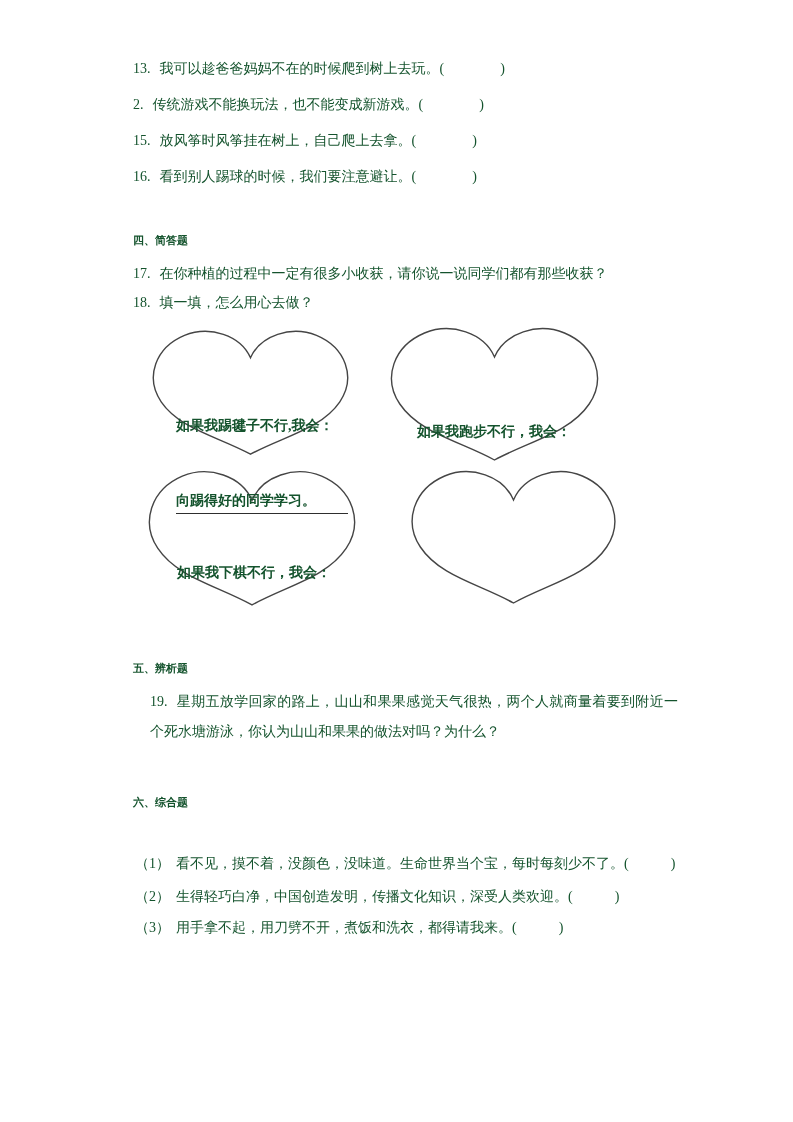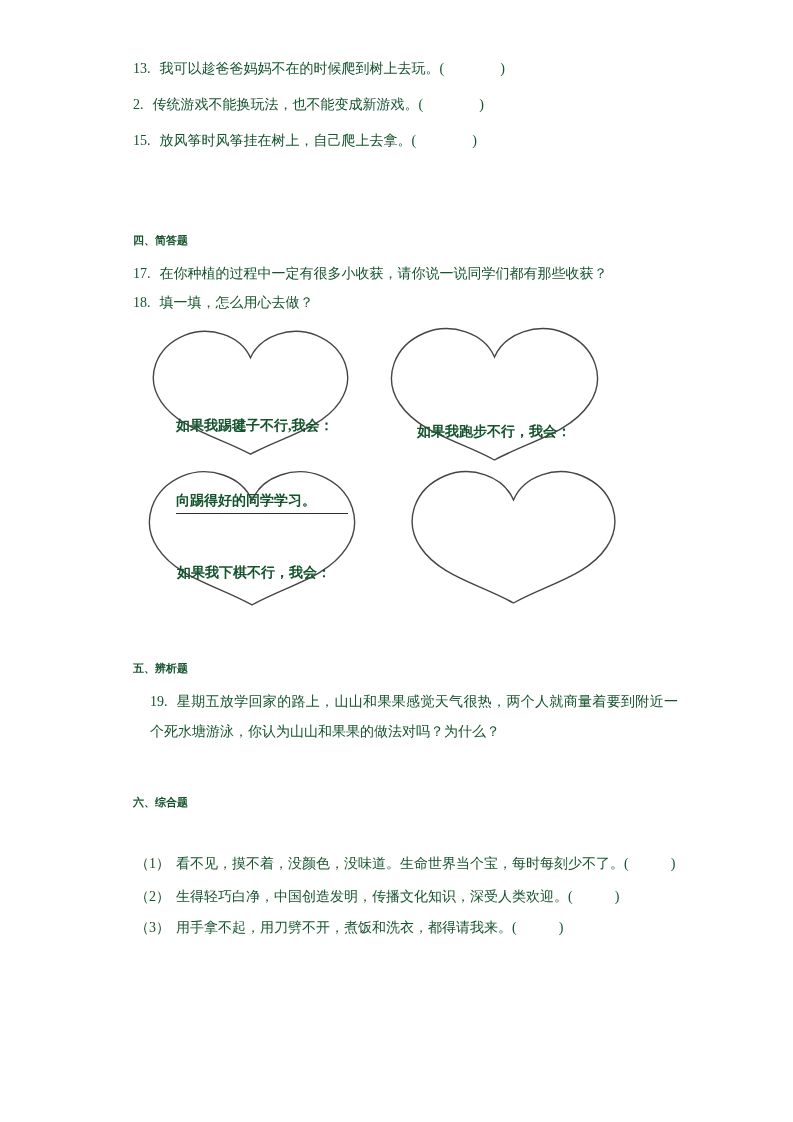--- a/index.html
+++ b/index.html
@@ -53,20 +53,21 @@
   }
 </style>
 </head>
 <body>
 
 <div class="sheet">
 
   <div class="abs qline" style="top:59px"><span class="qnum">13.</span><span>我可以趁爸爸妈妈不在的时候爬到树上去玩。(　　　　)</span></div>
   <div class="abs qline" style="top:95px"><span class="qnum">2.</span><span>传统游戏不能换玩法，也不能变成新游戏。(　　　　)</span></div>
   <div class="abs qline" style="top:131px"><span class="qnum">15.</span><span>放风筝时风筝挂在树上，自己爬上去拿。(　　　　)</span></div>
+  <div class="abs qline" style="top:167px"><span class="qnum">16.</span><span>看到别人踢球的时候，我们要注意避让。(　　　　)</span></div>
 
   <div class="abs section-title" style="top:230px">四、简答题</div>
   <div class="abs qline" style="top:264px"><span class="qnum">17.</span><span>在你种植的过程中一定有很多小收获，请你说一说同学们都有那些收获？</span></div>
   <div class="abs qline" style="top:293px"><span class="qnum">18.</span><span>填一填，怎么用心去做？</span></div>
 
   <svg class="heart-svg" style="left:134px;top:326px;width:233px;height:131px" viewBox="0 0 240 140" preserveAspectRatio="none">
     <path d="M120,34 C110,10 78,-1 52,10 C22,23 11,55 28,81 C47,110 86,118 120,137 C154,118 193,110 212,81 C229,55 218,23 188,10 C162,-1 130,10 120,34 Z"></path>
   </svg>
   <svg class="heart-svg" style="left:371px;top:323px;width:247px;height:140px" viewBox="0 0 240 140" preserveAspectRatio="none">
     <path d="M120,34 C110,10 78,-1 52,10 C22,23 11,55 28,81 C47,110 86,118 120,137 C154,118 193,110 212,81 C229,55 218,23 188,10 C162,-1 130,10 120,34 Z"></path>

